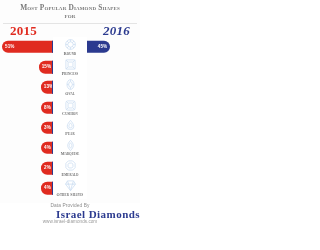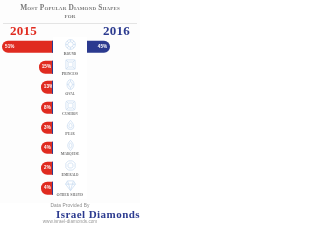--- a/index.html
+++ b/index.html
@@ -41,21 +41,21 @@
   }
   .year-cell{
     flex:0 0 47px;
     text-align:center;
     font-family:"Liberation Serif",serif;
     font-weight:700;
     font-size:13px;
     letter-spacing:.2px;
   }
   .year-cell.y2015{color:#e02b20;}
-  .year-cell.y2016{color:#2b3a8f;}
+  .year-cell.y2016{color:#2b3a8f;font-style:italic;}
   .year-spacer{flex:1 1 auto;}
 
   
   .chart{
     position:relative;
     height:162px;
   }
   .center-strip{
     position:absolute;left:53px;top:0;width:34px;height:100%;
     background:#ffffff;

